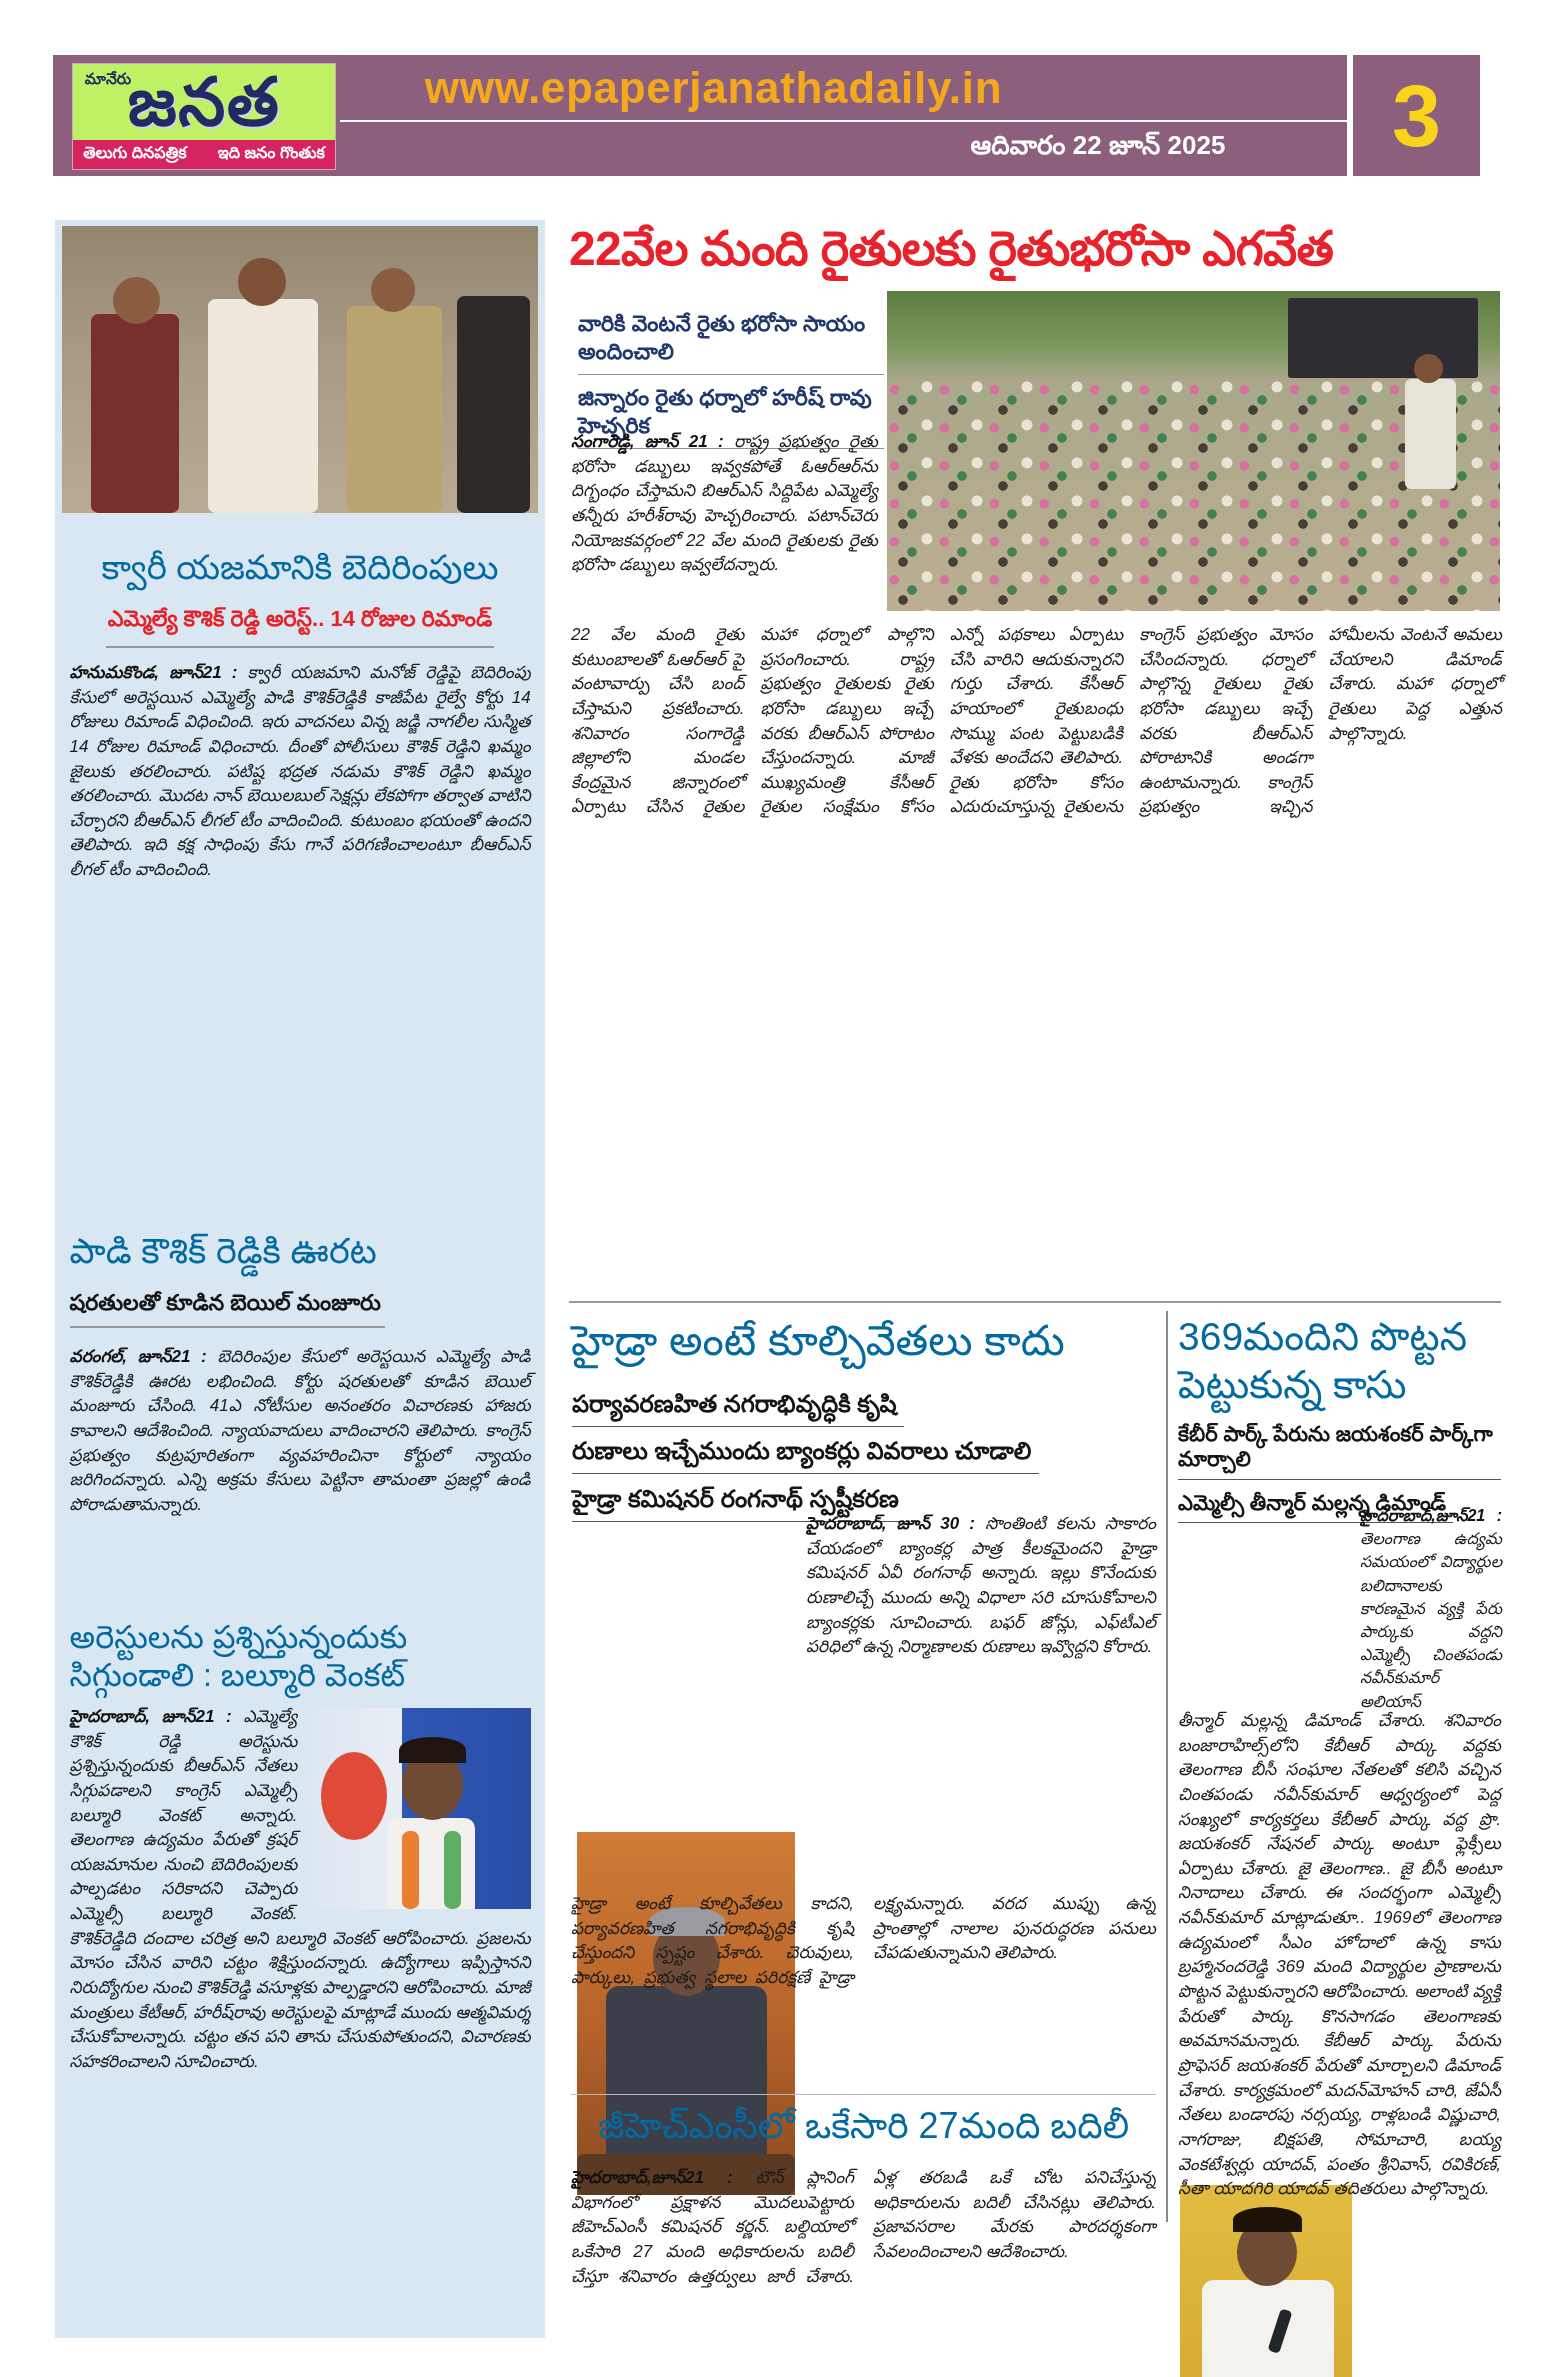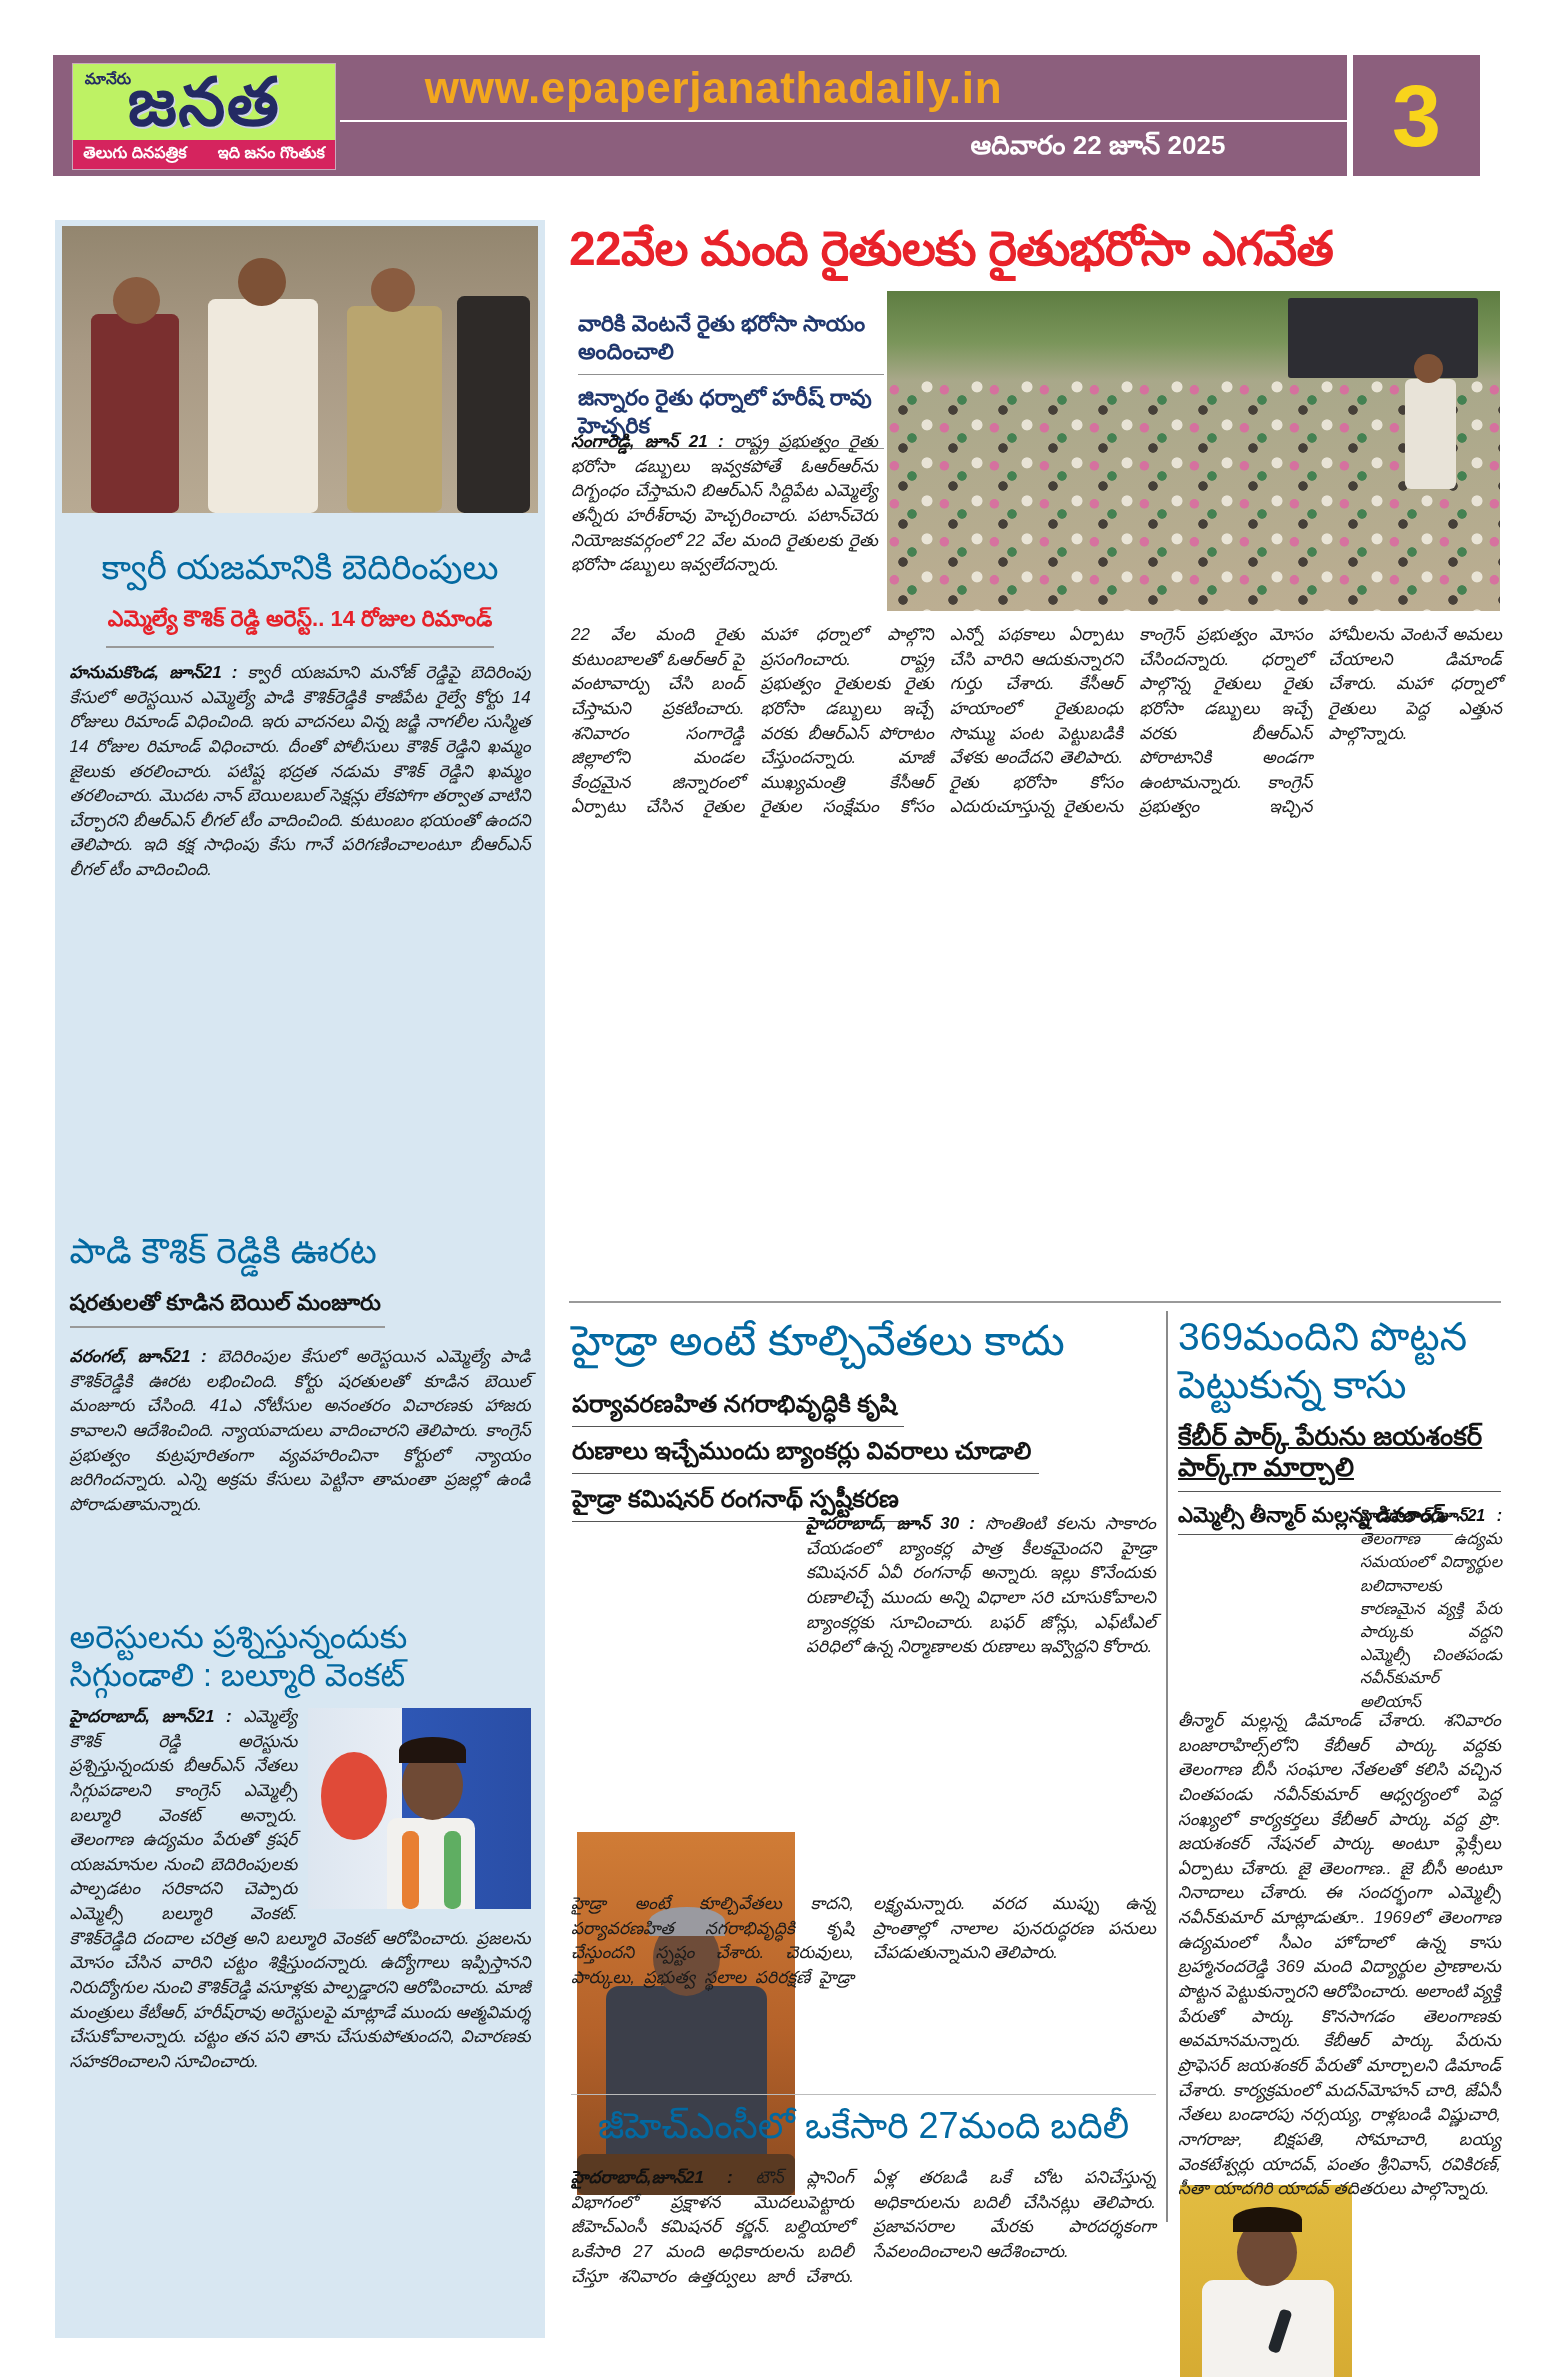--- a/index.html
+++ b/index.html
@@ -169,21 +169,21 @@
 
   <div class="abs hrule" style="left:571px;top:2094px;width:585px;height:0.7px;background:#bbb;"></div>
   <div class="abs headline-black" style="left:571px;top:2105px;width:585px;font-size:36px;text-align:center;white-space:nowrap;">జీహెచ్ఎంసీలో ఒకేసారి 27మంది బదిలీ</div>
   <div class="abs body-text cols-2" style="left:571px;top:2166px;width:585px;height:179px;">
     <span class="dateline">హైదరాబాద్,జూన్21 :</span>
     <span>టౌన్ ప్లానింగ్ విభాగంలో ప్రక్షాళన మొదలుపెట్టారు జీహెచ్ఎంసీ కమిషనర్ కర్ణన్. బల్దియాలో ఒకేసారి 27 మంది అధికారులను బదిలీ చేస్తూ శనివారం ఉత్తర్వులు జారీ చేశారు. ఏళ్ల తరబడి ఒకే చోట పనిచేస్తున్న అధికారులను బదిలీ చేసినట్లు తెలిపారు. ప్రజావసరాల మేరకు పారదర్శకంగా సేవలందించాలని ఆదేశించారు.</span>
   </div>
 
   <div class="abs headline-black" style="left:1178px;top:1313px;width:323px;font-size:39px;line-height:1.22;">369మందిని పొట్టన పెట్టుకున్న కాసు</div>
   <div class="abs" style="left:1178px;top:1421px;width:323px;">
-    <div class="deck-item-dark" style="font-size:26px;text-decoration:underline;">కేబీర్ పార్క్ పేరును జయశంకర్ పార్క్‌గా మార్చాలి</div>
+    <div class="deck-item-dark" style="font-size:21px;">కేబీర్ పార్క్ పేరును జయశంకర్ పార్క్‌గా మార్చాలి</div>
     <div class="deck-item-dark" style="font-size:21px;">ఎమ్మెల్సీ తీన్మార్ మల్లన్న డిమాండ్</div>
   </div>
 
   <div class="abs photo ph-mallanna" style="left:1180px;top:1502px;width:172px;height:196px;">
     <div class="fig" style="left:22px;top:95px;width:132px;height:101px;background:#f4f2ee;border-radius:11.7px 11.7px 0 0;"></div>
     <div class="head" style="left:57px;top:34px;width:60px;height:67px;background:#6f4a35;"></div>
     <div class="fig" style="left:53px;top:22px;width:69px;height:25px;background:#1d1208;border-radius:50% 50% 0 0;"></div>
     <div class="fig" style="left:94px;top:124px;width:11.7px;height:44px;background:#21262b;border-radius:4.4px;transform:rotate(18deg);"></div>
   </div>
 

